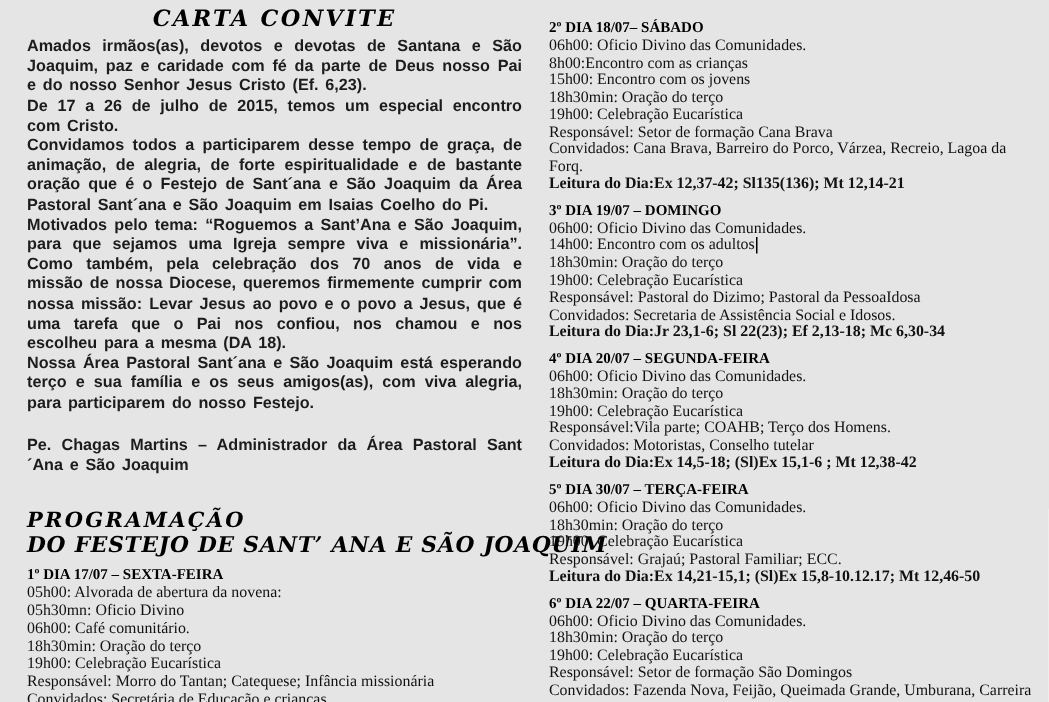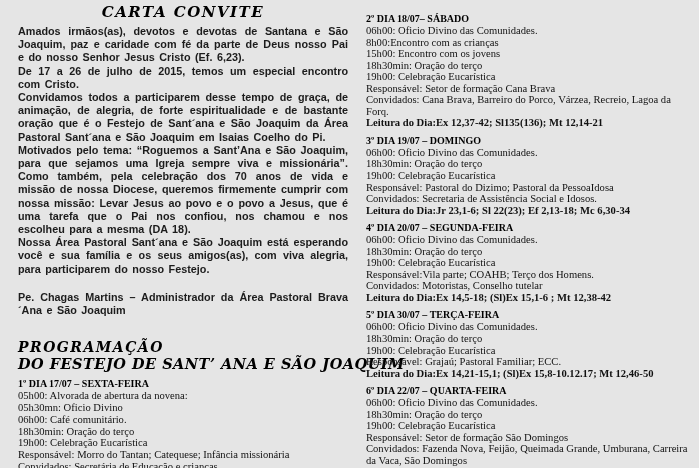--- a/index.html
+++ b/index.html
@@ -88,22 +88,22 @@
 
 <div class="page">
 
   <div class="col-left">
     <div class="letter-title">CARTA CONVITE</div>
     <div class="letter-body">
       <p>Amados irmãos(as), devotos e devotas de Santana e São Joaquim, paz e caridade com fé da parte de Deus nosso Pai e do nosso Senhor Jesus Cristo (Ef. 6,23).</p>
       <p>De 17 a 26 de julho de 2015, temos um especial encontro com Cristo.</p>
       <p>Convidamos todos a participarem desse tempo de graça, de animação, de alegria, de forte espiritualidade e de bastante oração que é o Festejo de Sant´ana e São Joaquim da Área Pastoral Sant´ana e São Joaquim em Isaias Coelho do Pi.</p>
       <p>Motivados pelo tema: “Roguemos a Sant’Ana e São Joaquim, para que sejamos uma Igreja sempre viva e missionária”. Como também, pela celebração dos 70 anos de vida e missão de nossa Diocese, queremos firmemente cumprir com nossa missão: Levar Jesus ao povo e o povo a Jesus, que é uma tarefa que o Pai nos confiou, nos chamou e nos escolheu para a mesma (DA 18).</p>
-      <p>Nossa Área Pastoral Sant´ana e São Joaquim está esperando você e sua família e os seus amigos(as), com viva alegria, para participarem do nosso Festejo.</p>
-      <p class="signature">Pe. Chagas Martins – Administrador da Área Pastoral  Brava´Ana e São Joaquim</p>
+      <p>Nossa Área Pastoral Sant´ana e São Joaquim está esperando terço e sua família e os seus amigos(as), com viva alegria, para participarem do nosso Festejo.</p>
+      <p class="signature">Pe. Chagas Martins – Administrador da Área Pastoral  Sant´Ana e São Joaquim</p>
     </div>
 
     <div class="program-title">
       <div class="pt1">PROGRAMAÇÃO</div>
       <div class="pt2">DO FESTEJO DE SANT’ ANA E SÃO JOAQUIM</div>
     </div>
 
     <div class="day-block">
       <div class="day-header">1º DIA 17/07 – SEXTA-FEIRA</div>
       <div class="day-line">05h00: Alvorada de abertura da novena:</div>
@@ -127,20 +127,21 @@
       <div class="day-line">18h30min: Oração do terço</div>
       <div class="day-line">19h00: Celebração Eucarística</div>
       <div class="day-line">Responsável: Setor de formação Cana Brava</div>
       <div class="day-line">Convidados: Cana Brava, Barreiro do Porco, Várzea, Recreio, Lagoa da Forq.</div>
       <div class="day-line bold">Leitura do Dia:Ex 12,37-42; Sl135(136); Mt 12,14-21</div>
     </div>
 
     <div class="day-block">
       <div class="day-header">3º DIA 19/07 – DOMINGO</div>
       <div class="day-line">06h00: Oficio Divino das Comunidades.</div>
+      <div class="day-line"><span>14h00: Encontro com os adultos</span><span class="text-cursor"></span></div>
       <div class="day-line">18h30min: Oração do terço</div>
       <div class="day-line">19h00: Celebração Eucarística</div>
       <div class="day-line">Responsável: Pastoral do Dizimo; Pastoral da PessoaIdosa</div>
       <div class="day-line">Convidados: Secretaria de Assistência Social e Idosos.</div>
       <div class="day-line bold">Leitura do Dia:Jr 23,1-6; Sl 22(23); Ef 2,13-18; Mc 6,30-34</div>
     </div>
 
     <div class="day-block">
       <div class="day-header">4º DIA 20/07 – SEGUNDA-FEIRA</div>
       <div class="day-line">06h00: Oficio Divino das Comunidades.</div>

